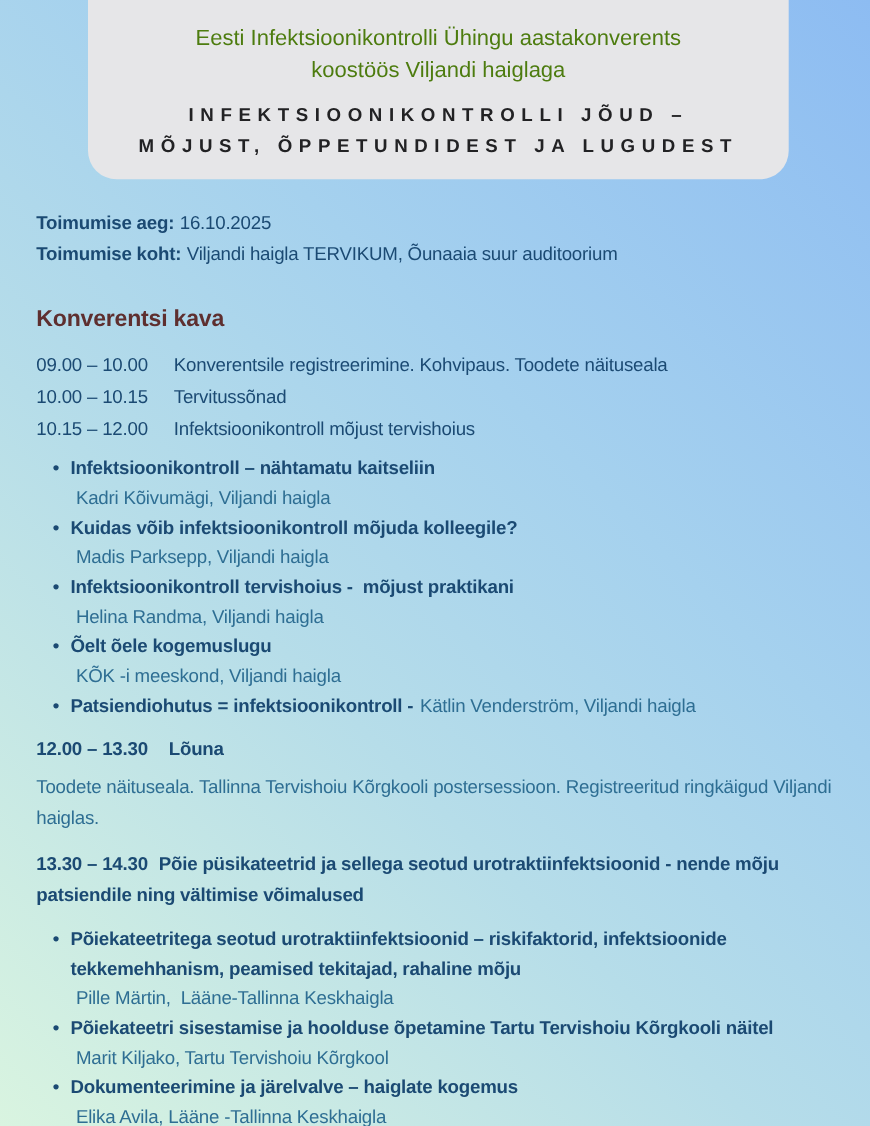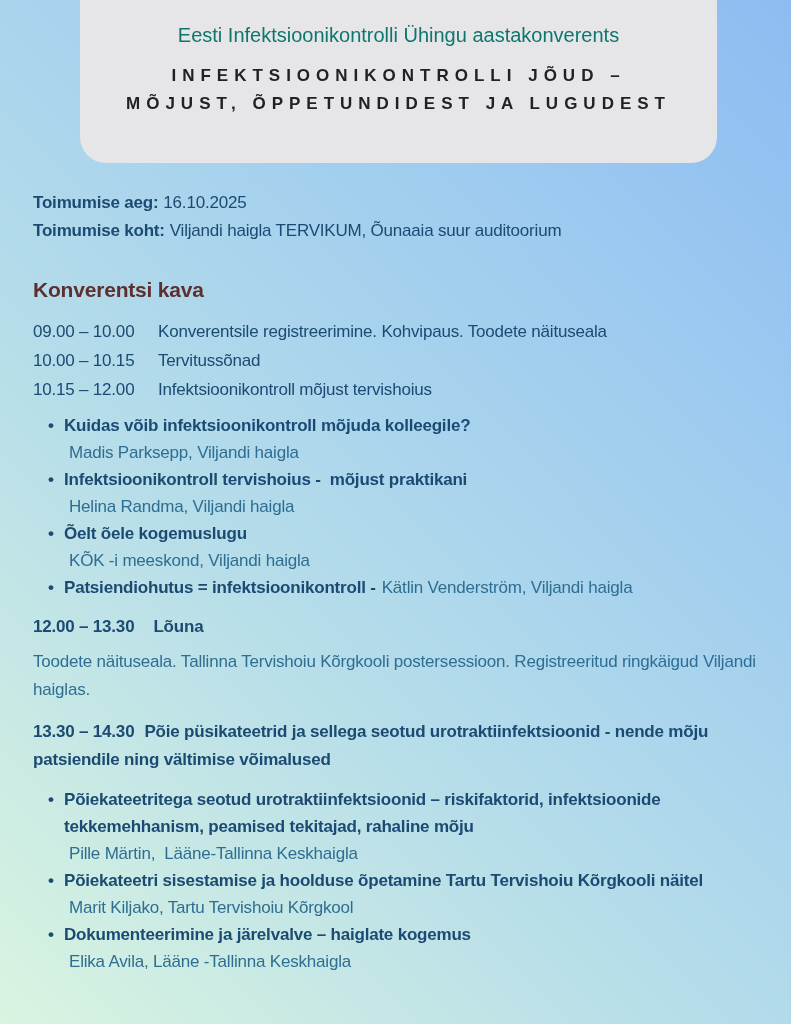--- a/index.html
+++ b/index.html
@@ -17,21 +17,21 @@
     margin-left: 80px;
     width: 637px;
     height: 163px;
     box-sizing: border-box;
     background: #e6e6e8;
     border-radius: 0 0 26px 26px;
     text-align: center;
     padding-top: 21px;
     letter-spacing: 0;
   }
-  .card-line { font-size: 20px; line-height: 29px; color: #0f766e; }
+  .card-line { font-size: 20px; line-height: 29px; color: #4d7c0f; }
   .card-title {
     font-size: 17px; line-height: 28px; font-weight: bold;
     letter-spacing: 6px; color: #222224;
   }
   .card-title.first { margin-top: 12px; }
   
   .content { padding: 0 33px; color: #1b4a73; font-size: 17px; }
   .info-block { margin-top: 26px; }
   .info-line { margin: 0; line-height: 28px; }
   .lbl { font-weight: bold; margin-right: 5px; text-align: right; }
@@ -61,20 +61,21 @@
   .s2title { margin-left: 10px; white-space: pre-wrap; }
   .talks.second { margin-top: 12px; }
 </style>
 </head>
 <body>
 
 <div class="page">
 
   <header class="card">
     <div class="card-line">Eesti Infektsioonikontrolli Ühingu aastakonverents</div>
+    <div class="card-line">koostöös Viljandi haiglaga</div>
     <div class="card-title first">INFEKTSIOONIKONTROLLI JÕUD –</div>
     <div class="card-title">MÕJUST, ÕPPETUNDIDEST JA LUGUDEST</div>
   </header>
 
   <main class="content">
 
     <div class="info-block">
       <p class="info-line"><span class="lbl">Toimumise aeg:</span><span>16.10.2025</span></p>
       <p class="info-line"><span class="lbl">Toimumise koht:</span><span>Viljandi haigla TERVIKUM, Õunaaia suur auditoorium</span></p>
     </div>
@@ -90,20 +91,24 @@
         <span class="time">10.00 – 10.15</span>
         <span class="stitle">Tervitussõnad</span>
       </div>
       <div class="srow">
         <span class="time">10.15 – 12.00</span>
         <span class="stitle">Infektsioonikontroll mõjust tervishoius</span>
       </div>
     </div>
 
     <ul class="talks">
+      <li>
+        <span class="t">Infektsioonikontroll – nähtamatu kaitseliin</span>
+        <span class="sp">Kadri Kõivumägi, Viljandi haigla</span>
+      </li>
       <li>
         <span class="t">Kuidas võib infektsioonikontroll mõjuda kolleegile?</span>
         <span class="sp">Madis Parksepp, Viljandi haigla</span>
       </li>
       <li>
         <span class="t">Infektsioonikontroll tervishoius -  mõjust praktikani</span>
         <span class="sp">Helina Randma, Viljandi haigla</span>
       </li>
       <li>
         <span class="t">Õelt õele kogemuslugu</span>

